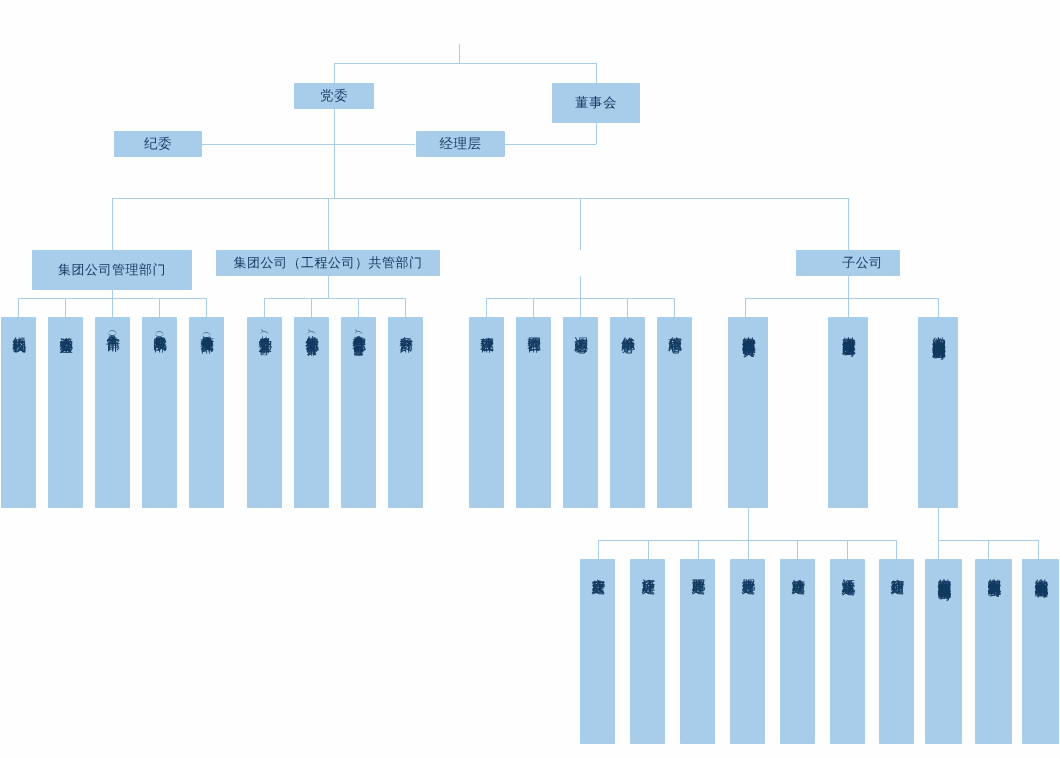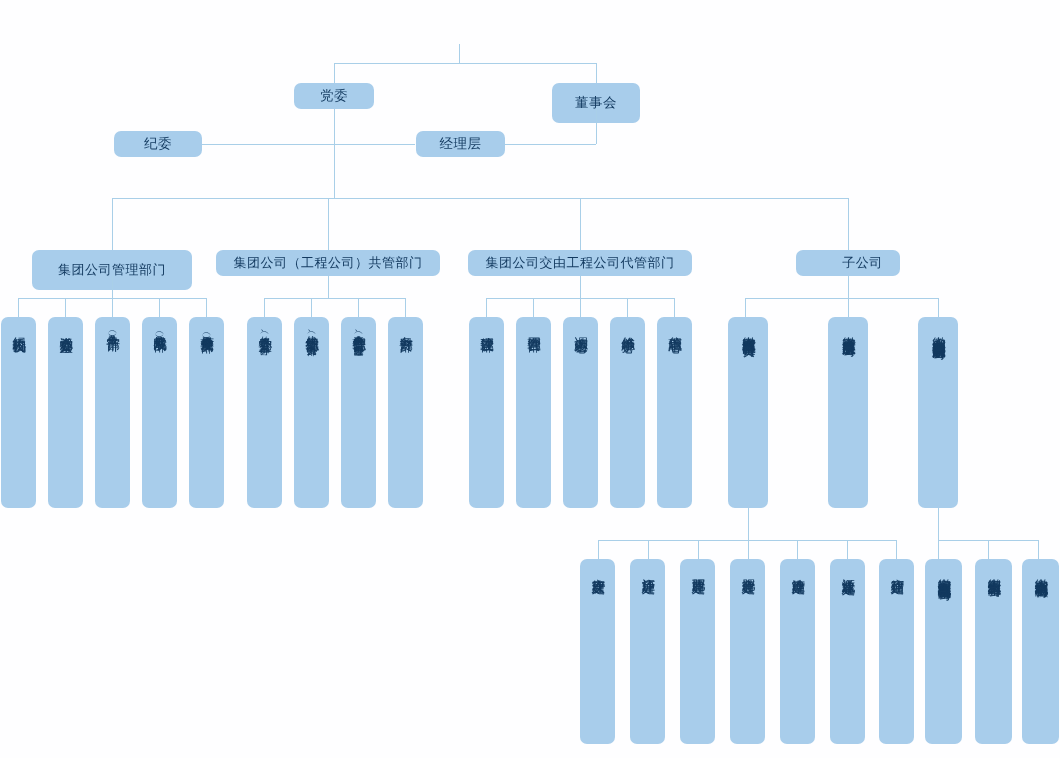--- a/index.html
+++ b/index.html
@@ -25,21 +25,21 @@
     position: absolute;
     background: #a9cfe8;
   }
   .ln.h { height: 1px; }
   .ln.v { width: 1px; }
 
   
   .box {
     position: absolute;
     box-sizing: border-box;
-    border-radius: 7px;
+    border-radius: 1px;
     background: #a8cdeb;
     color: #12395f;
     display: flex;
     align-items: center;
     justify-content: center;
     text-align: center;
     line-height: 1.15;
     letter-spacing: 0.5px;
   }
 
@@ -114,21 +114,20 @@
   <div class="ln v" style="left:334px; top:109px; height:89px;"></div>
 
   <div class="ln h" style="left:112px; top:198px; width:736px;"></div>
   <div class="ln v" style="left:112px; top:198px; height:52px;"></div>
   <div class="ln v" style="left:328px; top:198px; height:52px;"></div>
   <div class="ln v" style="left:580px; top:198px; height:52px;"></div>
   <div class="ln v" style="left:848px; top:198px; height:52px;"></div>
 
   <div class="box cat" style="left:32px; top:250px; width:160px; height:40px;">集团公司管理部门</div>
   <div class="box cat" style="left:216px; top:250px; width:224px; height:26px;">集团公司（工程公司）共管部门</div>
-  <div class="box cat" style="left:468px; top:250px; width:224px; height:26px;">集团公司交由工程公司代管部门</div>
   <div class="box cat" style="left:796px; top:250px; width:104px; height:26px;padding-left:29px;">子公司</div>
 
   <div class="ln v" style="left:112px; top:276px; height:22px;"></div>
   <div class="ln h" style="left:18px; top:298px; width:188px;"></div>
   <div class="ln v" style="left:18px;  top:298px; height:19px;"></div>
   <div class="ln v" style="left:65px;  top:298px; height:19px;"></div>
   <div class="ln v" style="left:112px; top:298px; height:19px;"></div>
   <div class="ln v" style="left:159px; top:298px; height:19px;"></div>
   <div class="ln v" style="left:206px; top:298px; height:19px;"></div>
 

